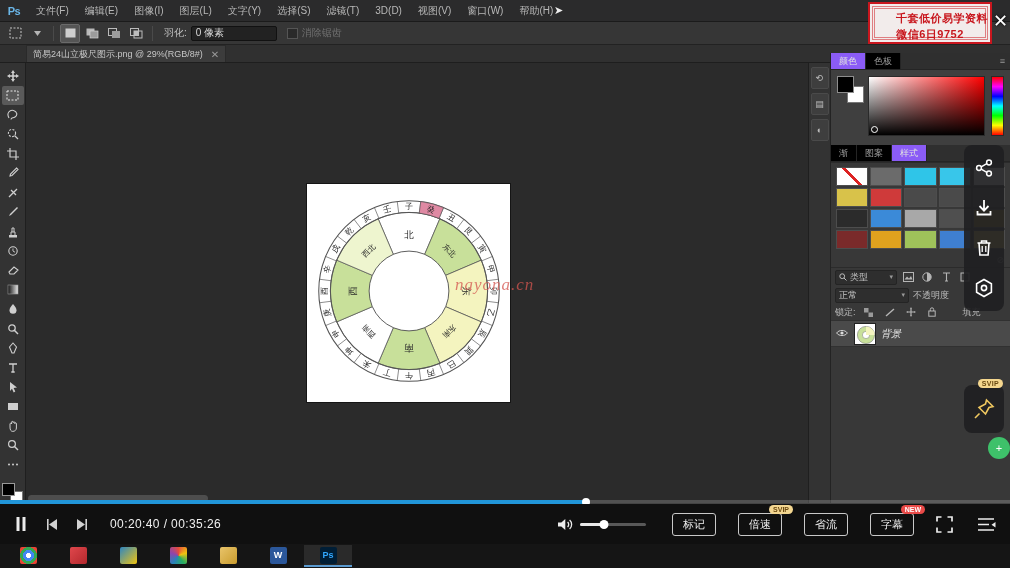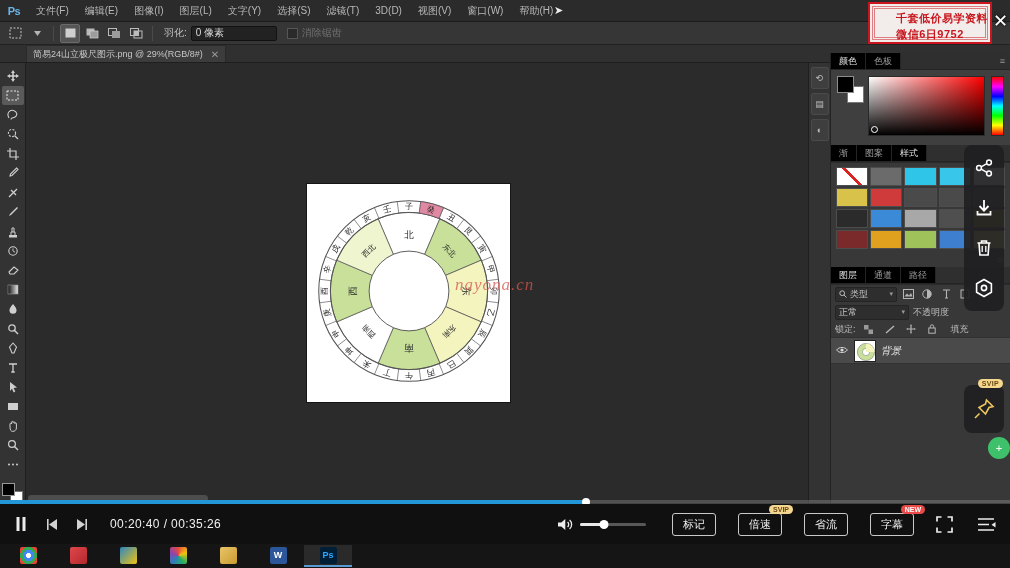--- a/index.html
+++ b/index.html
@@ -136,21 +136,21 @@
     background: #383838; border-left: 1px solid #232323;
   }
   .panel-tabs {
     display: flex; height: 17px; background: #2f2f2f; border-bottom: 1px solid #252525;
     align-items: stretch;
   }
   .panel-tab {
     padding: 0 8px; font-size: 9px; color: #9d9d9d; display: flex; align-items: center;
     background: #000000; border-right: 1px solid #252525;
   }
-  .panel-tab.sel { background: #000000; color: #e0e0e0; }
+  .panel-tab.sel { background: #8b5cf6; color: #e0e0e0; }
   .panel-menu { margin-left: auto; color: #9b9b9b; font-size: 9px; padding: 0 5px; display: flex; align-items: center; }
 
   
   .color-panel { height: 75px; background: #3f3f3f; position: relative; padding: 6px; display: flex; }
   .cp-swatches { position: relative; width: 26px; height: 26px; margin-right: 5px; }
   .cp-swatches .fg { position: absolute; left: 0; top: 0; width: 17px; height: 17px; background: #000; border: 1px solid #8d8d8d; }
   .cp-swatches .bg { position: absolute; left: 10px; top: 10px; width: 17px; height: 17px; background: #fff; border: 1px solid #777; }
   .cp-field {
     flex: 1; height: 60px; position: relative;
     background:
@@ -617,25 +617,20 @@
           <div class="sw-cell" style="background: rgb(224, 162, 30);"></div>
           <div class="sw-cell" style="background: rgb(159, 194, 90);"></div>
           <div class="sw-cell" style="background: rgb(63, 127, 208);"></div>
           <div class="sw-cell" style="background: rgb(216, 192, 96);"></div>
         </div>
       <div class="styles-foot">
         <span>⊘</span>
       </div>
     </div>
 
-    <div class="panel-tabs">
-      <div class="panel-tab sel">图层</div>
-      <div class="panel-tab">通道</div>
-      <div class="panel-tab">路径</div>
-    </div>
     <div class="layers-panel">
       <div class="lp-filter">
         <div class="lp-kind">
           <svg width="8" height="8" viewBox="0 0 8 8">
               <circle cx="3.2" cy="3.2" r="2.4" fill="none" stroke="#bbb" stroke-width="1"></circle>
               <path d="M5 5 L7.5 7.5" stroke="#bbb" stroke-width="1"></path>
             </svg>
           <span>类型</span>
           <span style="margin-left:auto;color:#999;font-size:7px">▾</span>
         </div>
@@ -686,21 +681,21 @@
           <svg width="10" height="10" viewBox="0 0 10 10">
               <path d="M5 0 L6 2 H5.6 V4.4 H8 V4 L10 5 L8 6 V5.6 H5.6 V8 H6 L5 10 L4 8 H4.4 V5.6 H2 V6 L0 5 L2 4 V4.4 H4.4 V2 H4 Z" fill="#b5b5b5"></path>
             </svg>
         </span>
         <span class="lp-ico">
           <svg width="8" height="10" viewBox="0 0 8 10">
               <rect x="0.8" y="4" width="6.4" height="5.2" fill="none" stroke="#b5b5b5"></rect>
               <path d="M2.3 4 V2.5 A1.7 1.7 0 0 1 5.7 2.5 V4" fill="none" stroke="#b5b5b5"></path>
             </svg>
         </span>
-        <span class="lp-txt" style="margin-left:6px">填充</span>
+        <span class="lp-txt" style="margin-left:18px">填充</span>
       </div>
       <div class="lp-row">
         <div class="lp-eye">
           <svg width="12" height="8" viewBox="0 0 12 8">
               <path d="M0.6 4 C3 0.6 9 0.6 11.4 4 C9 7.4 3 7.4 0.6 4 Z" fill="none" stroke="#dcdcdc" stroke-width="0.9"></path>
               <circle cx="6" cy="4" r="1.6" fill="#dcdcdc"></circle>
             </svg>
         </div>
         <div class="lp-thumb">
           <svg width="22" height="22" viewBox="0 0 22 22">

